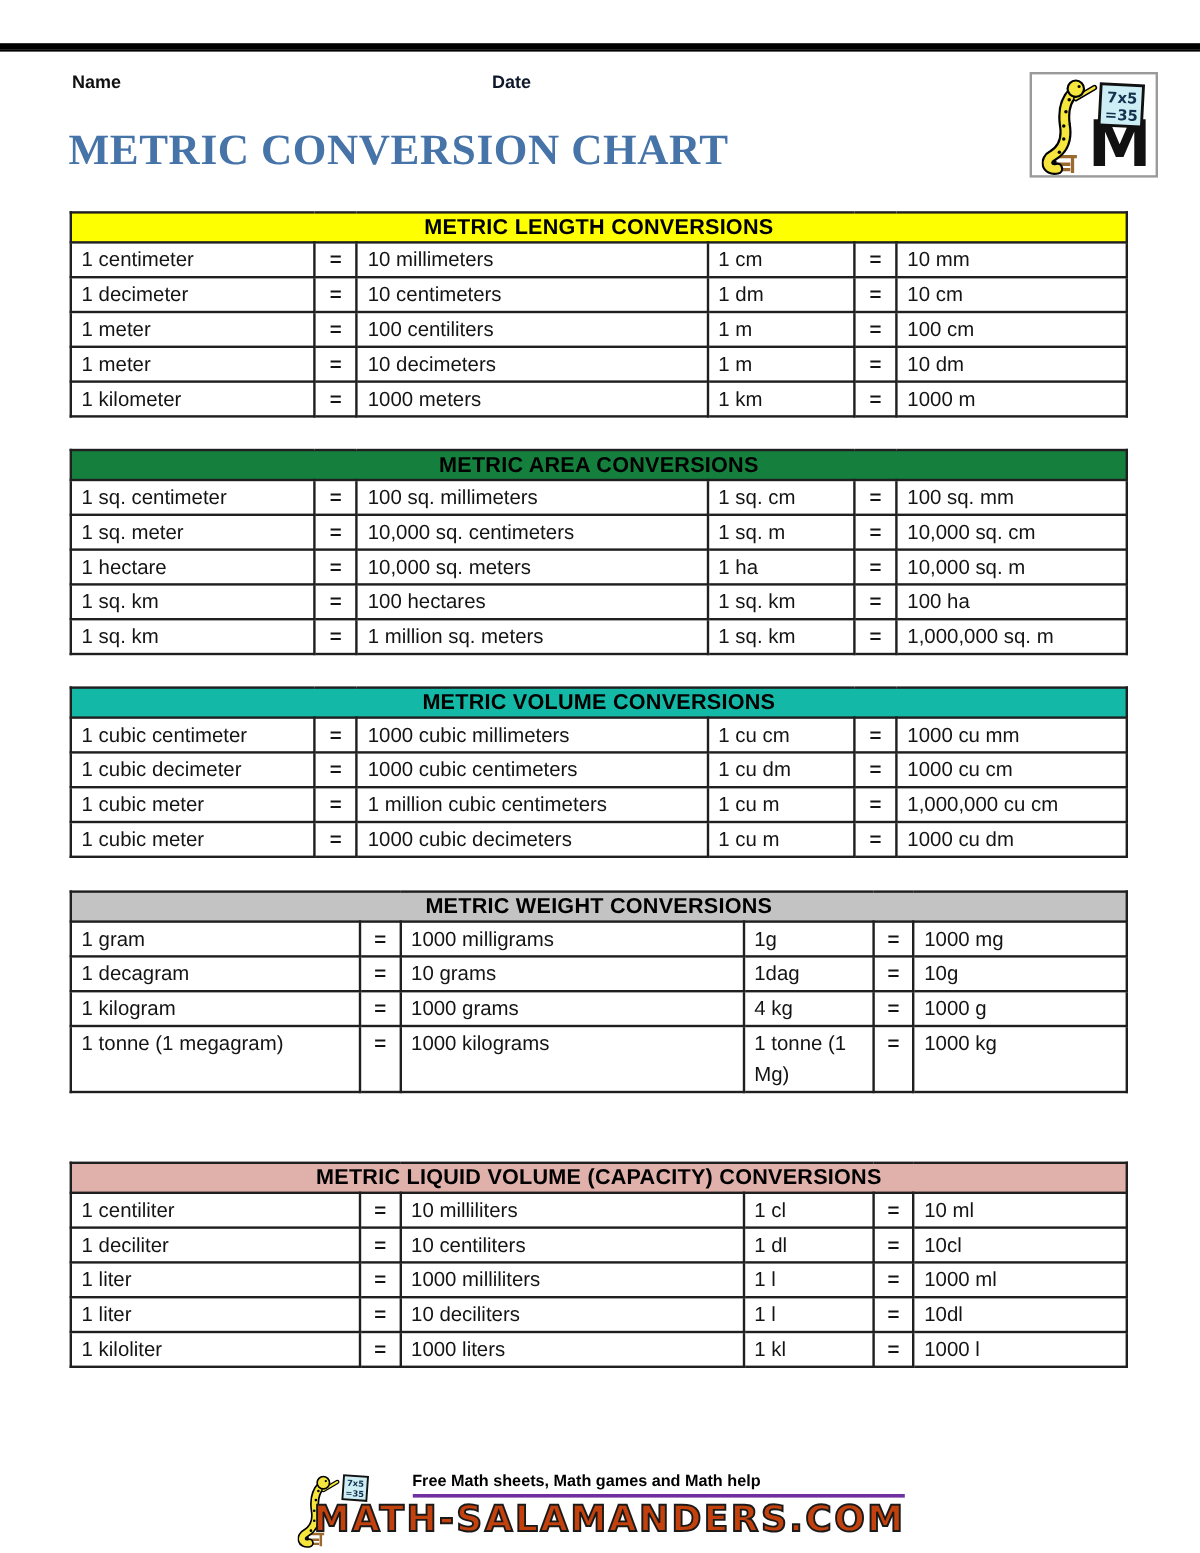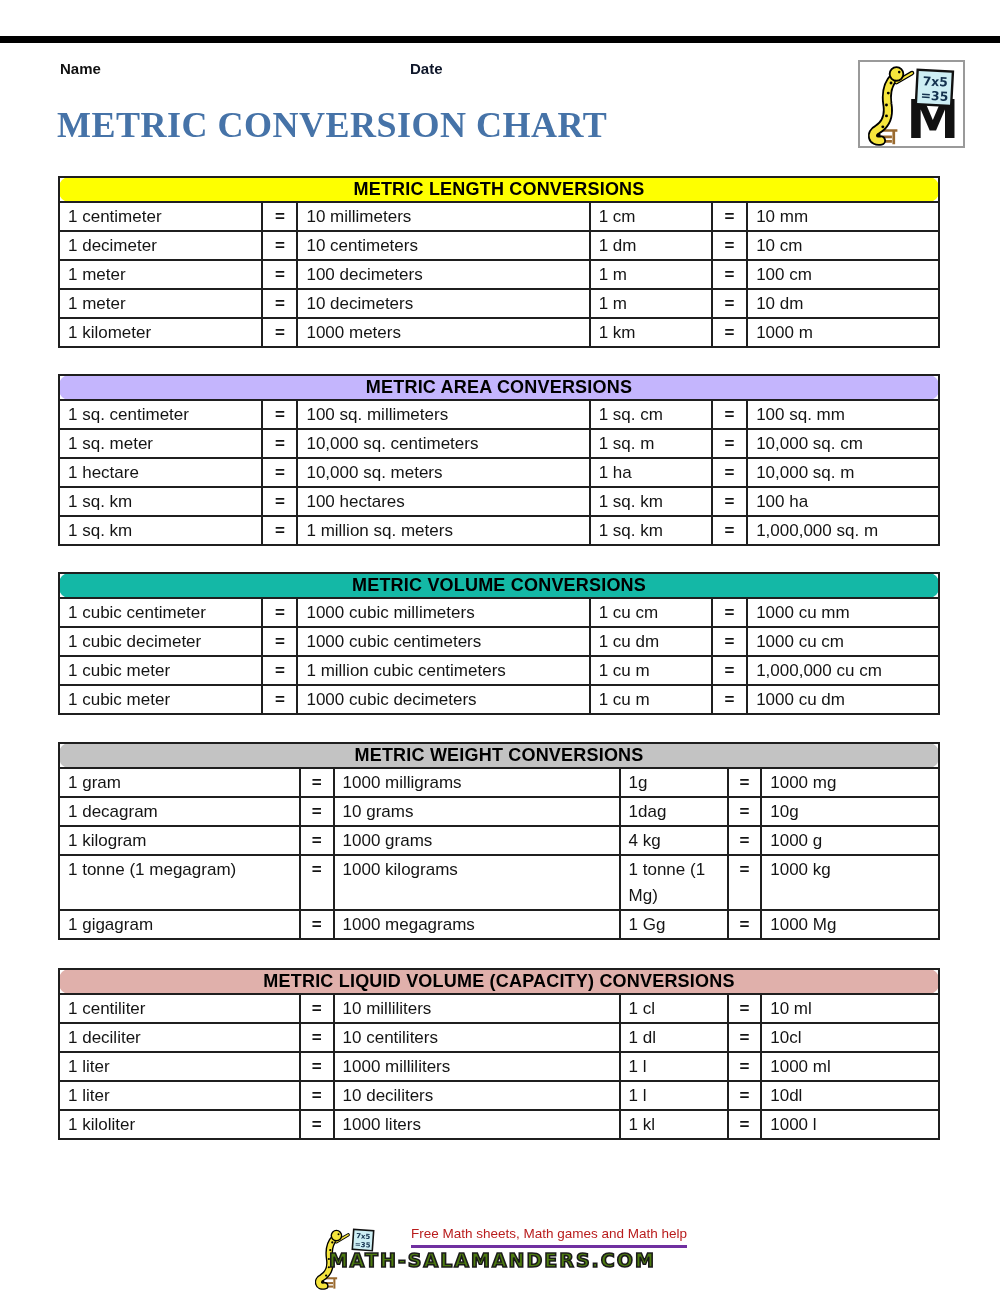--- a/index.html
+++ b/index.html
@@ -35,21 +35,21 @@
     white-space: nowrap;
   }
 
   .tbl-wrap { position: absolute; left: 58px; width: 882px; }
   .t1 { top: 176px; } .t2 { top: 374px; } .t3 { top: 572px; } .t4 { top: 742px; } .t5 { top: 968px; }
 
   table.conv { width: 100%; border-collapse: collapse; table-layout: fixed; }
   table.conv th, table.conv td { border: 2px solid #1f1f1f; }
   table.conv th {
     height: 25px; font-size: 18px; font-weight: 700; color: #000;
-    text-align: center; letter-spacing: 0.2px; padding: 1px 0; border-radius: 10px;
+    text-align: center; letter-spacing: 0.2px; padding: 1px 0;
   }
   table.conv td {
     height: 27px; line-height: 26px; font-size: 17px;
     padding: 1px 8px 0 8px; vertical-align: top;
     background: #fff; color: #141414;
     overflow: hidden;
   }
   table.conv td.eq { text-align: center; padding: 1px 0 0 0; font-weight: 600; }
 
   .cols-a col:nth-child(1){width:23.1%} .cols-a col:nth-child(2){width:4.0%}
@@ -60,28 +60,28 @@
   .cols-b col:nth-child(3){width:32.5%} .cols-b col:nth-child(4){width:12.3%}
   .cols-b col:nth-child(5){width:3.8%}  .cols-b col:nth-child(6){width:20.2%}
 
   .footer {
     position: absolute; top: 1226px; left: 0; width: 1000px;
     display: flex; justify-content: center; align-items: flex-start;
   }
   .footer-logo { width: 62px; height: 64px; flex: 0 0 auto; }
   .footer-right { display: flex; flex-direction: column; }
   .footer-tagline {
-    margin-left: 36px; font-size: 13.5px; font-weight: 400; color: #b91c1c;
+    margin-left: 36px; font-size: 13.5px; font-weight: 700; color: #000000;
     padding-bottom: 4px; border-bottom: 3px solid #7030A0;
     white-space: nowrap;
   }
   .footer-site {
     margin-left: -46px; margin-top: 1px;
-    font-size: 19px; font-weight: 800; letter-spacing: 2px;
-    color: #4d7c0f;
+    font-size: 30px; font-weight: 800; letter-spacing: 2px;
+    color: #c2410c;
     -webkit-text-stroke: 1.6px #1a1a1a;
     white-space: nowrap;
     font-family: "DejaVu Sans", sans-serif;
   }
 </style>
 </head>
 <body>
 
 <svg width="0" height="0" style="position:absolute">
   <defs>
@@ -163,21 +163,21 @@
           <td>1 decimeter</td>
           <td class="eq">=</td>
           <td>10 centimeters</td>
           <td>1 dm</td>
           <td class="eq">=</td>
           <td>10 cm</td>
         </tr>
         <tr>
           <td>1 meter</td>
           <td class="eq">=</td>
-          <td>100 decimeters</td>
+          <td>100 centiliters</td>
           <td>1 m</td>
           <td class="eq">=</td>
           <td>100 cm</td>
         </tr>
         <tr>
           <td>1 meter</td>
           <td class="eq">=</td>
           <td>10 decimeters</td>
           <td>1 m</td>
           <td class="eq">=</td>
@@ -200,21 +200,21 @@
     <colgroup>
         <col>
         <col>
         <col>
         <col>
         <col>
         <col>
       </colgroup>
     <thead>
         <tr>
-          <th colspan="6" style="background: #c4b5fd;">METRIC AREA CONVERSIONS</th>
+          <th colspan="6" style="background: #15803d;">METRIC AREA CONVERSIONS</th>
         </tr>
       </thead>
     <tbody>
         <tr>
           <td>1 sq. centimeter</td>
           <td class="eq">=</td>
           <td>100 sq. millimeters</td>
           <td>1 sq. cm</td>
           <td class="eq">=</td>
           <td>100 sq. mm</td>
@@ -347,28 +347,20 @@
           <td class="eq">=</td>
           <td>1000 g</td>
         </tr>
         <tr>
           <td>1 tonne (1 megagram)</td>
           <td class="eq">=</td>
           <td>1000 kilograms</td>
           <td>1 tonne (1 Mg)</td>
           <td class="eq">=</td>
           <td>1000 kg</td>
-        </tr>
-        <tr>
-          <td>1 gigagram</td>
-          <td class="eq">=</td>
-          <td>1000 megagrams</td>
-          <td>1 Gg</td>
-          <td class="eq">=</td>
-          <td>1000 Mg</td>
         </tr>
       </tbody>
   </table>
 </div>
 
 <div class="tbl-wrap t5">
   <table class="conv cols-b">
     <colgroup>
         <col>
         <col>

